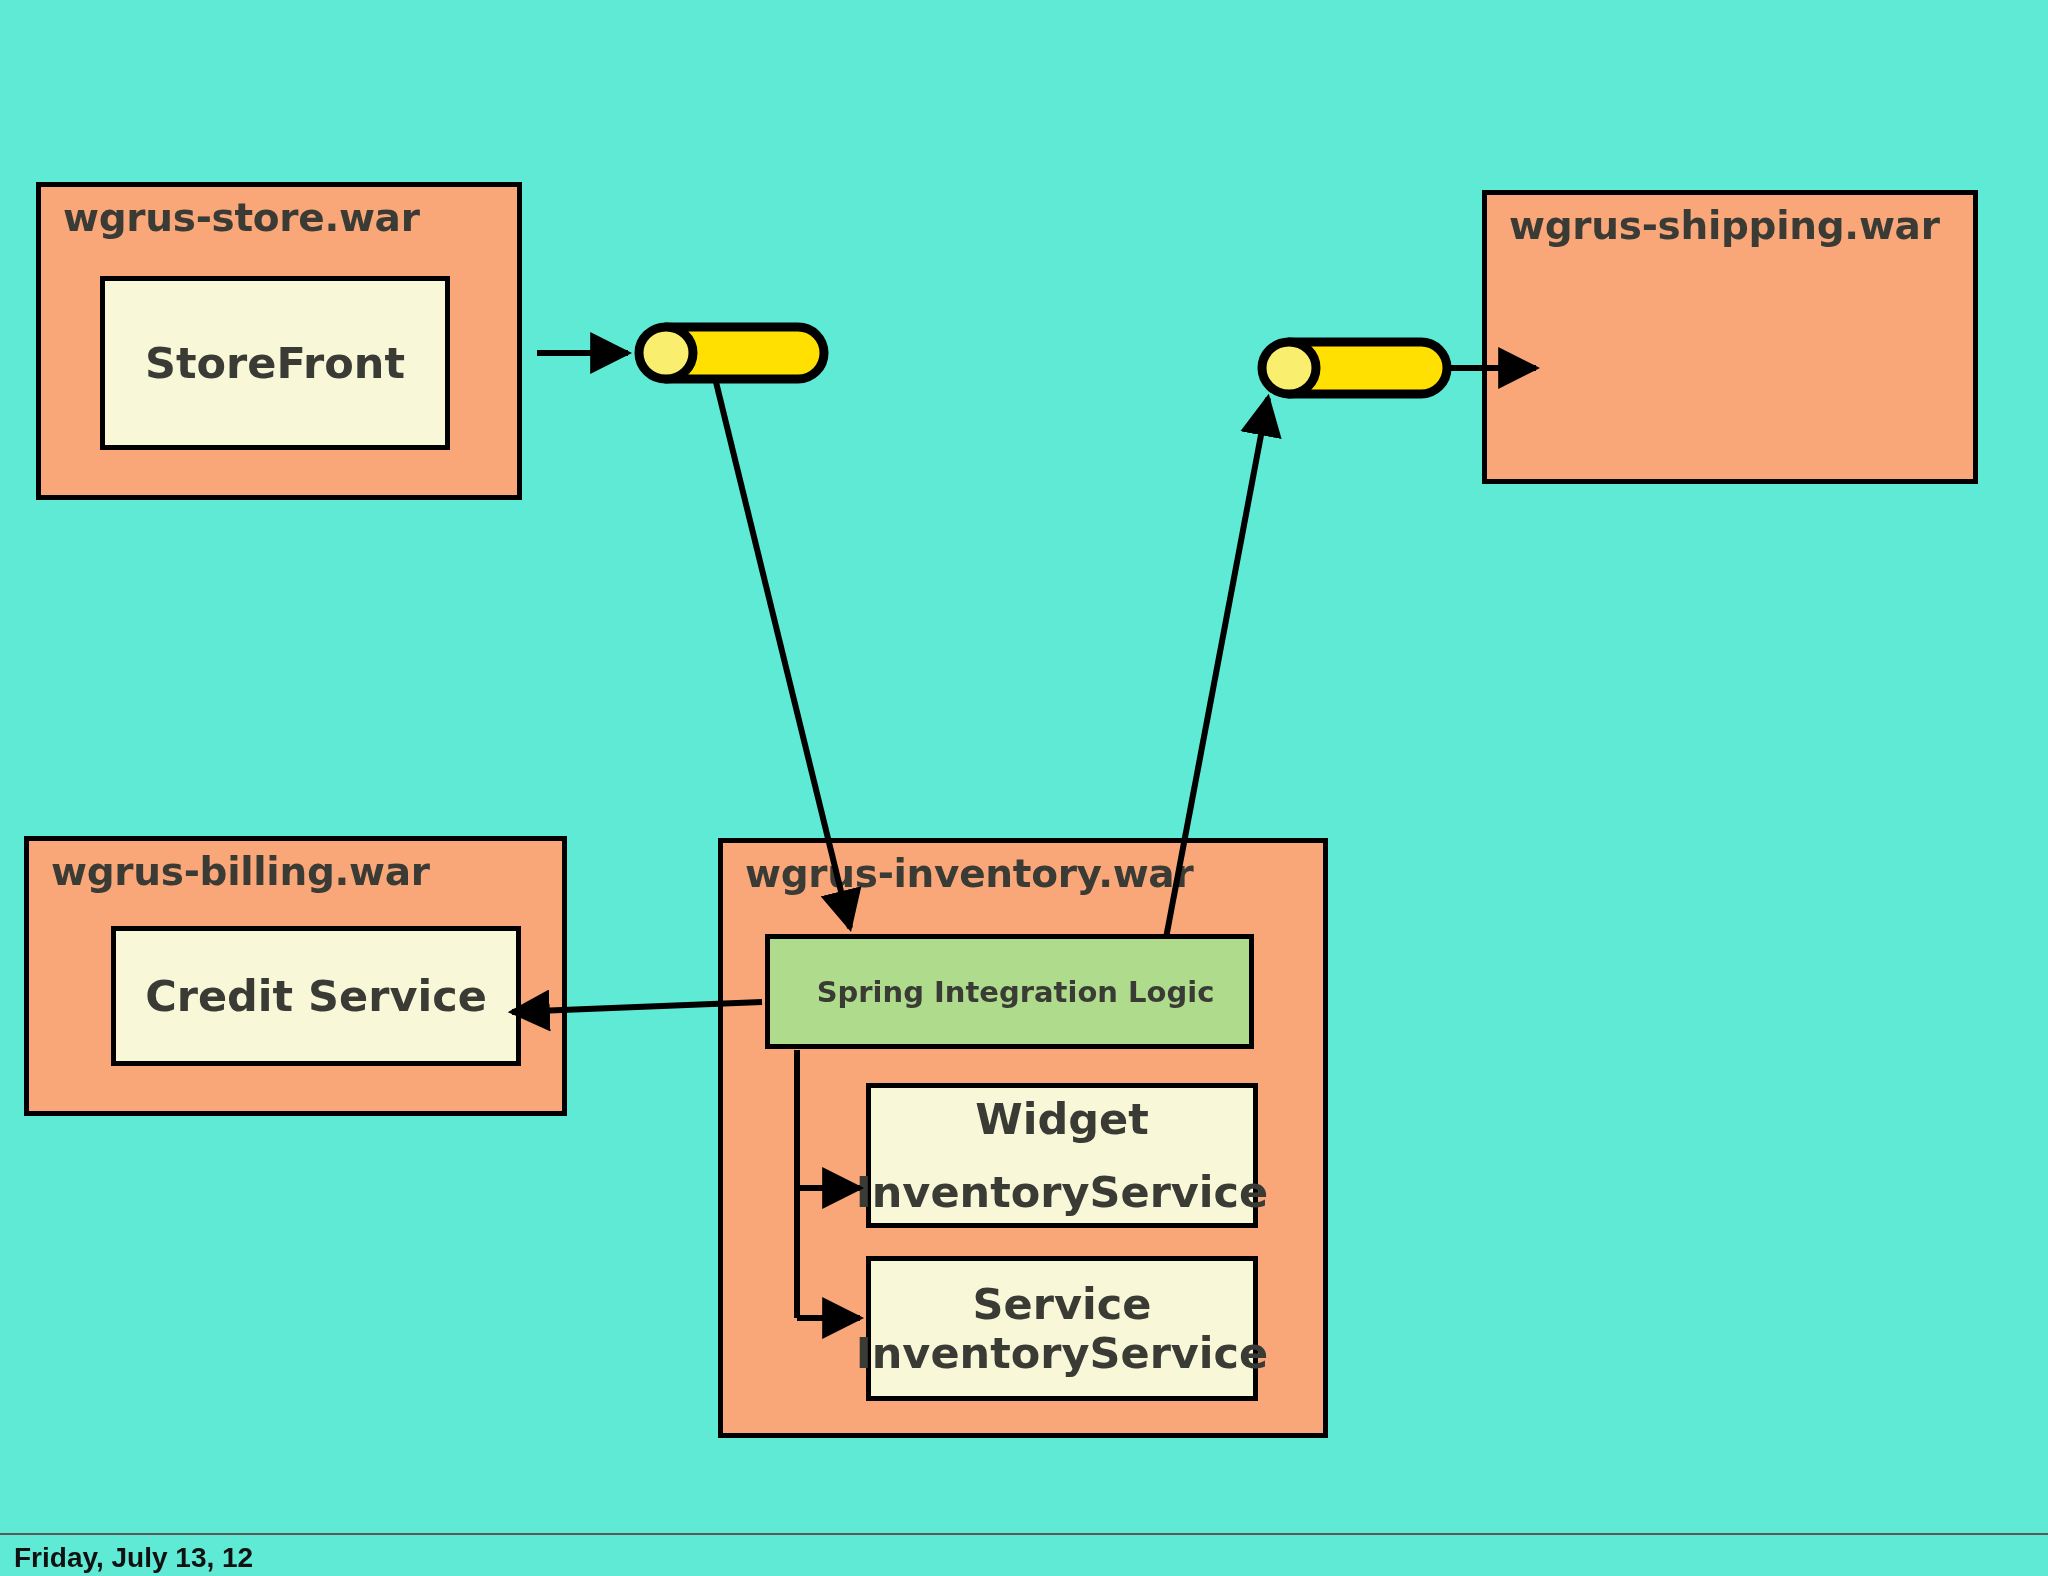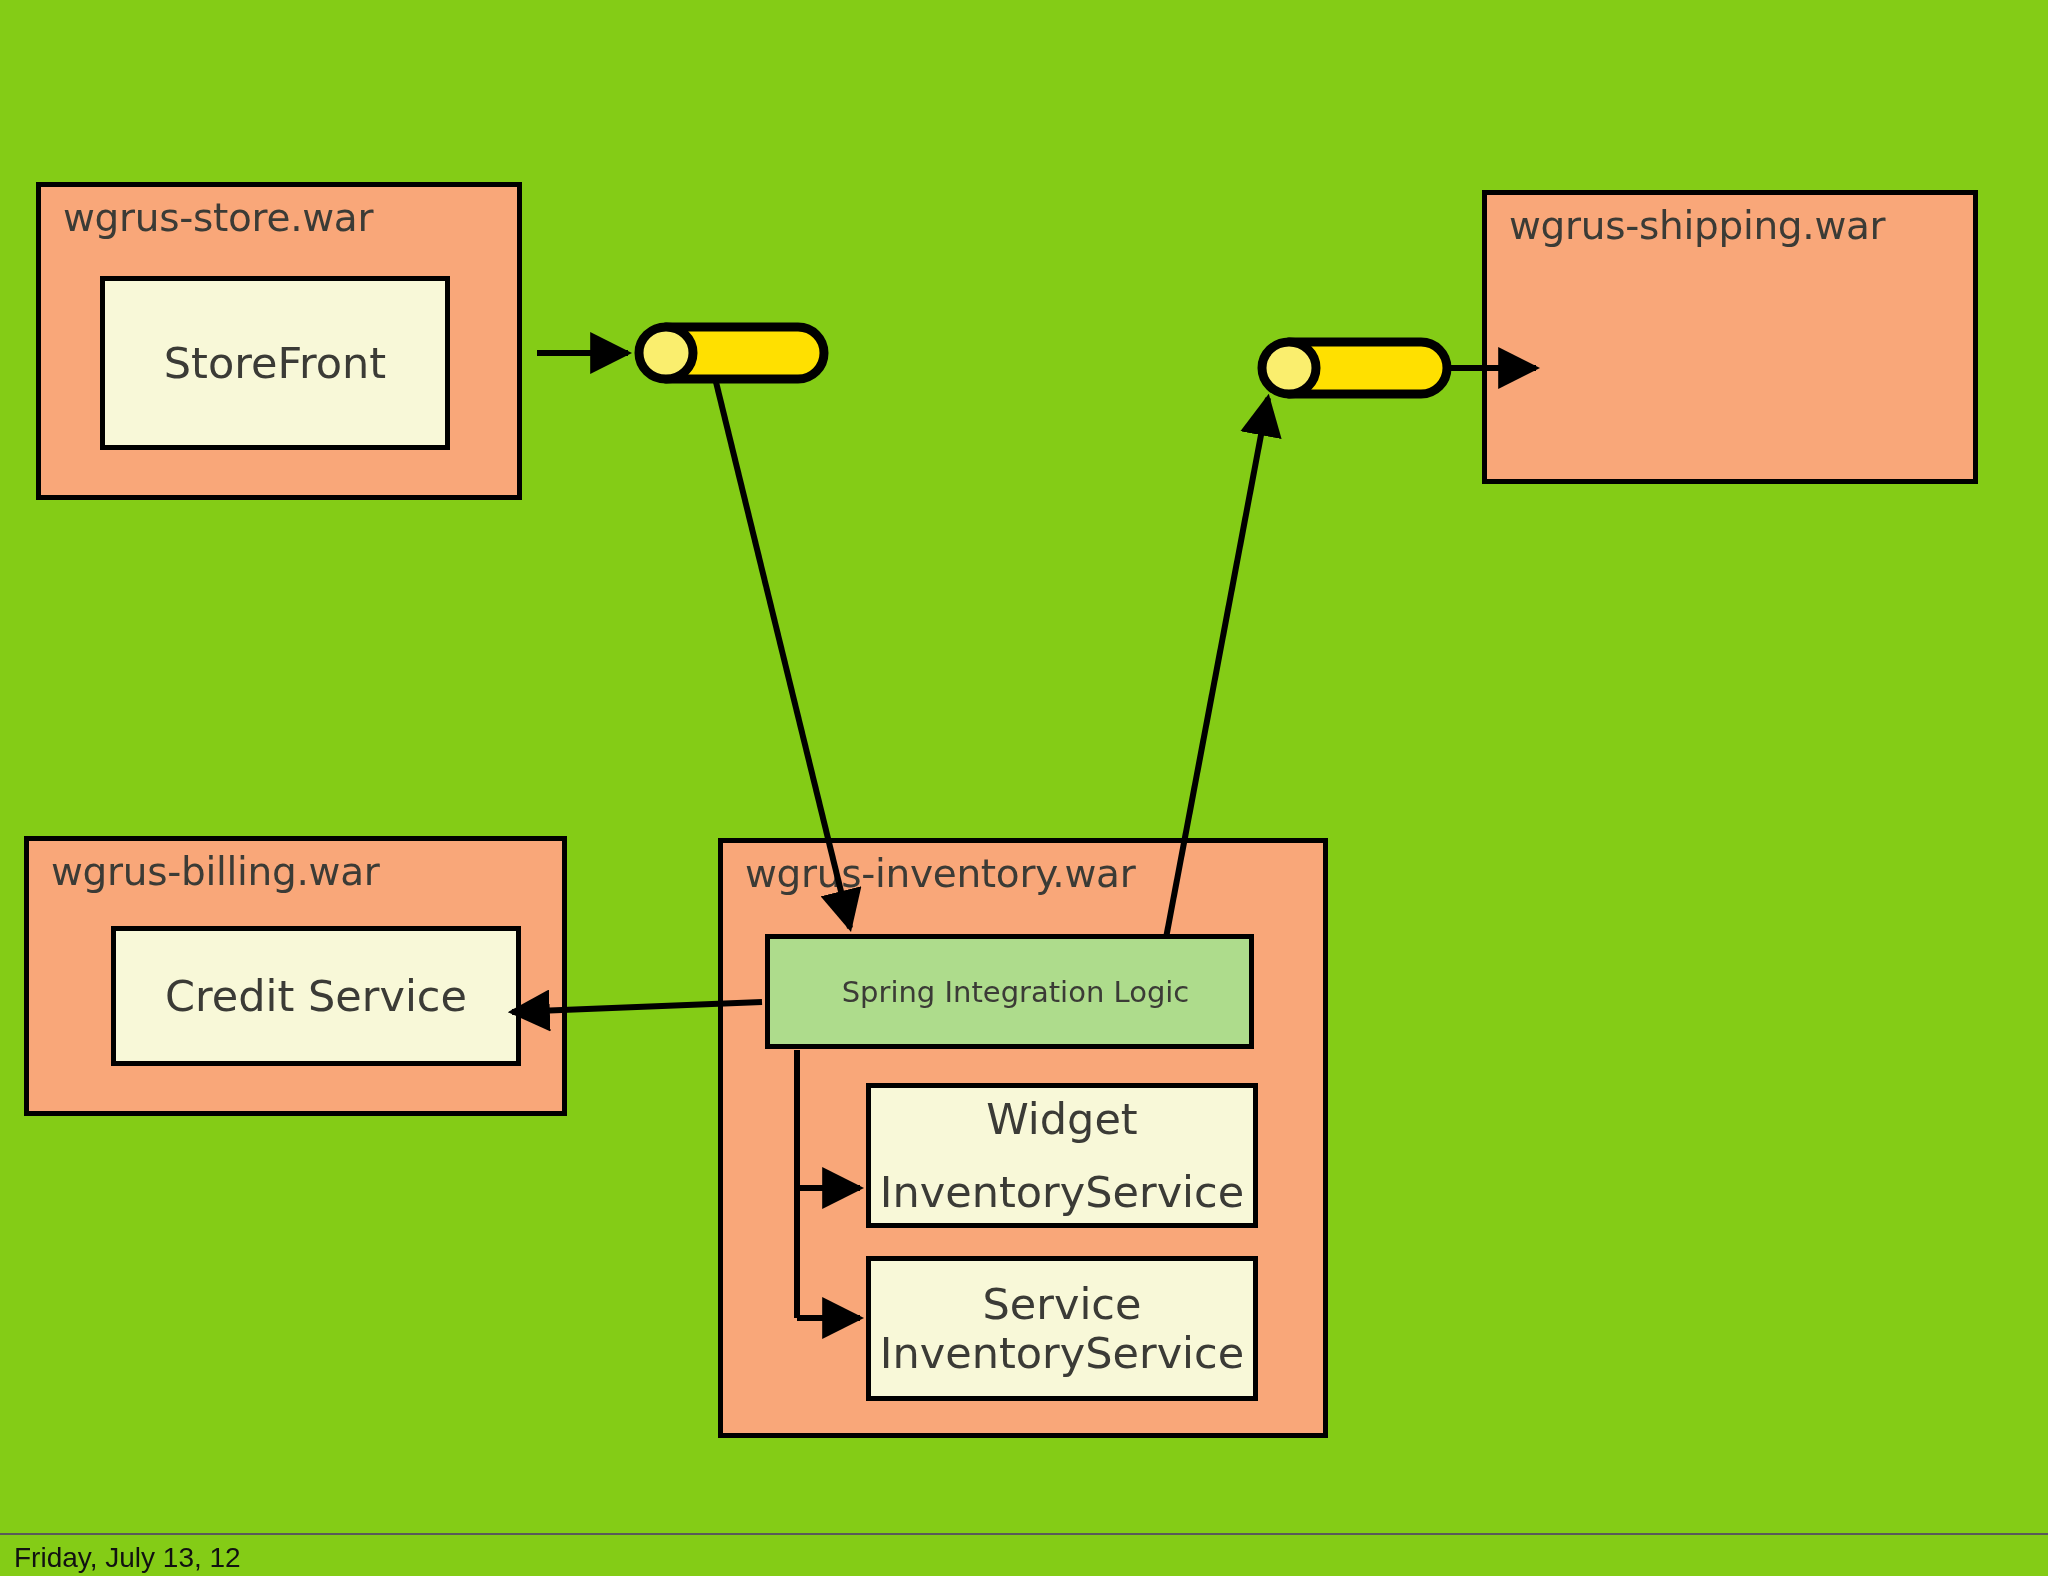--- a/index.html
+++ b/index.html
@@ -7,22 +7,23 @@
     padding: 0;
     background: #ffffff;
   }
   body {
     font-family: "Liberation Sans", sans-serif;
   }
   #canvas {
     position: relative;
     width: 2048px;
     height: 1576px;
-    background: #84cc16;
+    background: #5eead4;
     overflow: hidden;
+    font-weight: bold;
   }
 
   
   .module {
     position: absolute;
     background: var(--orange, #F9A779);
     border: 5px solid #000000;
     box-sizing: border-box;
     z-index: 2;
   }

